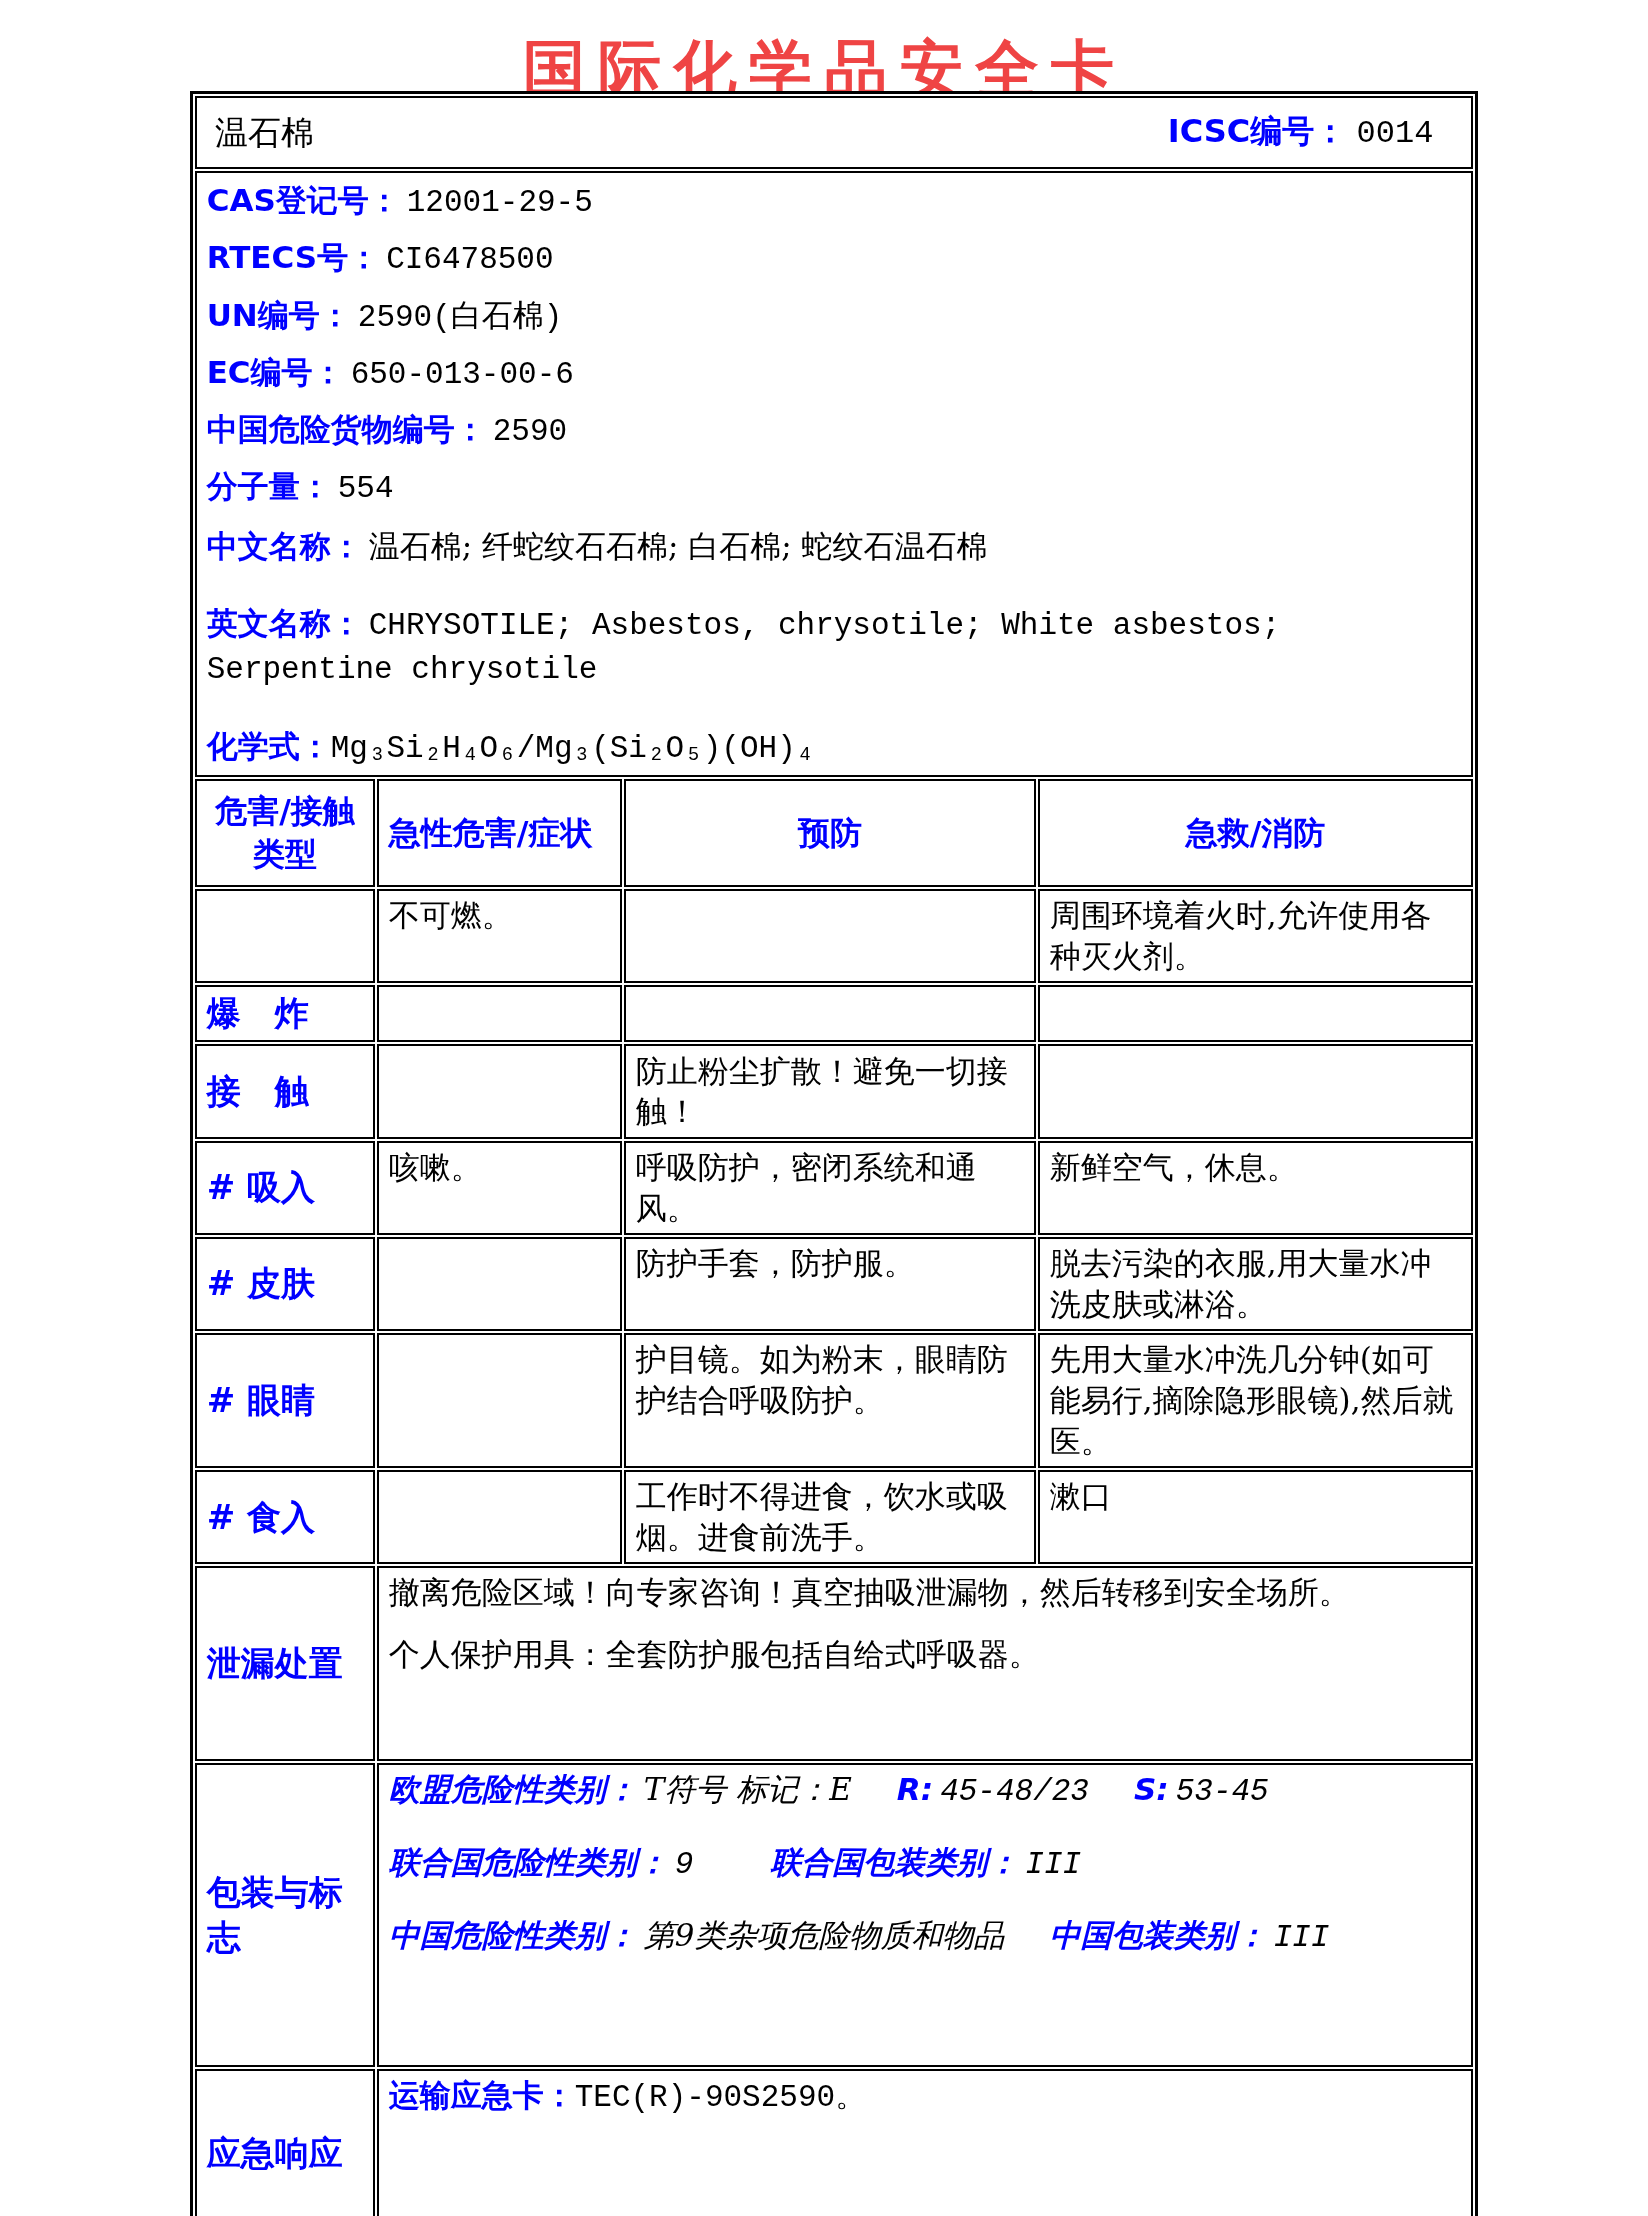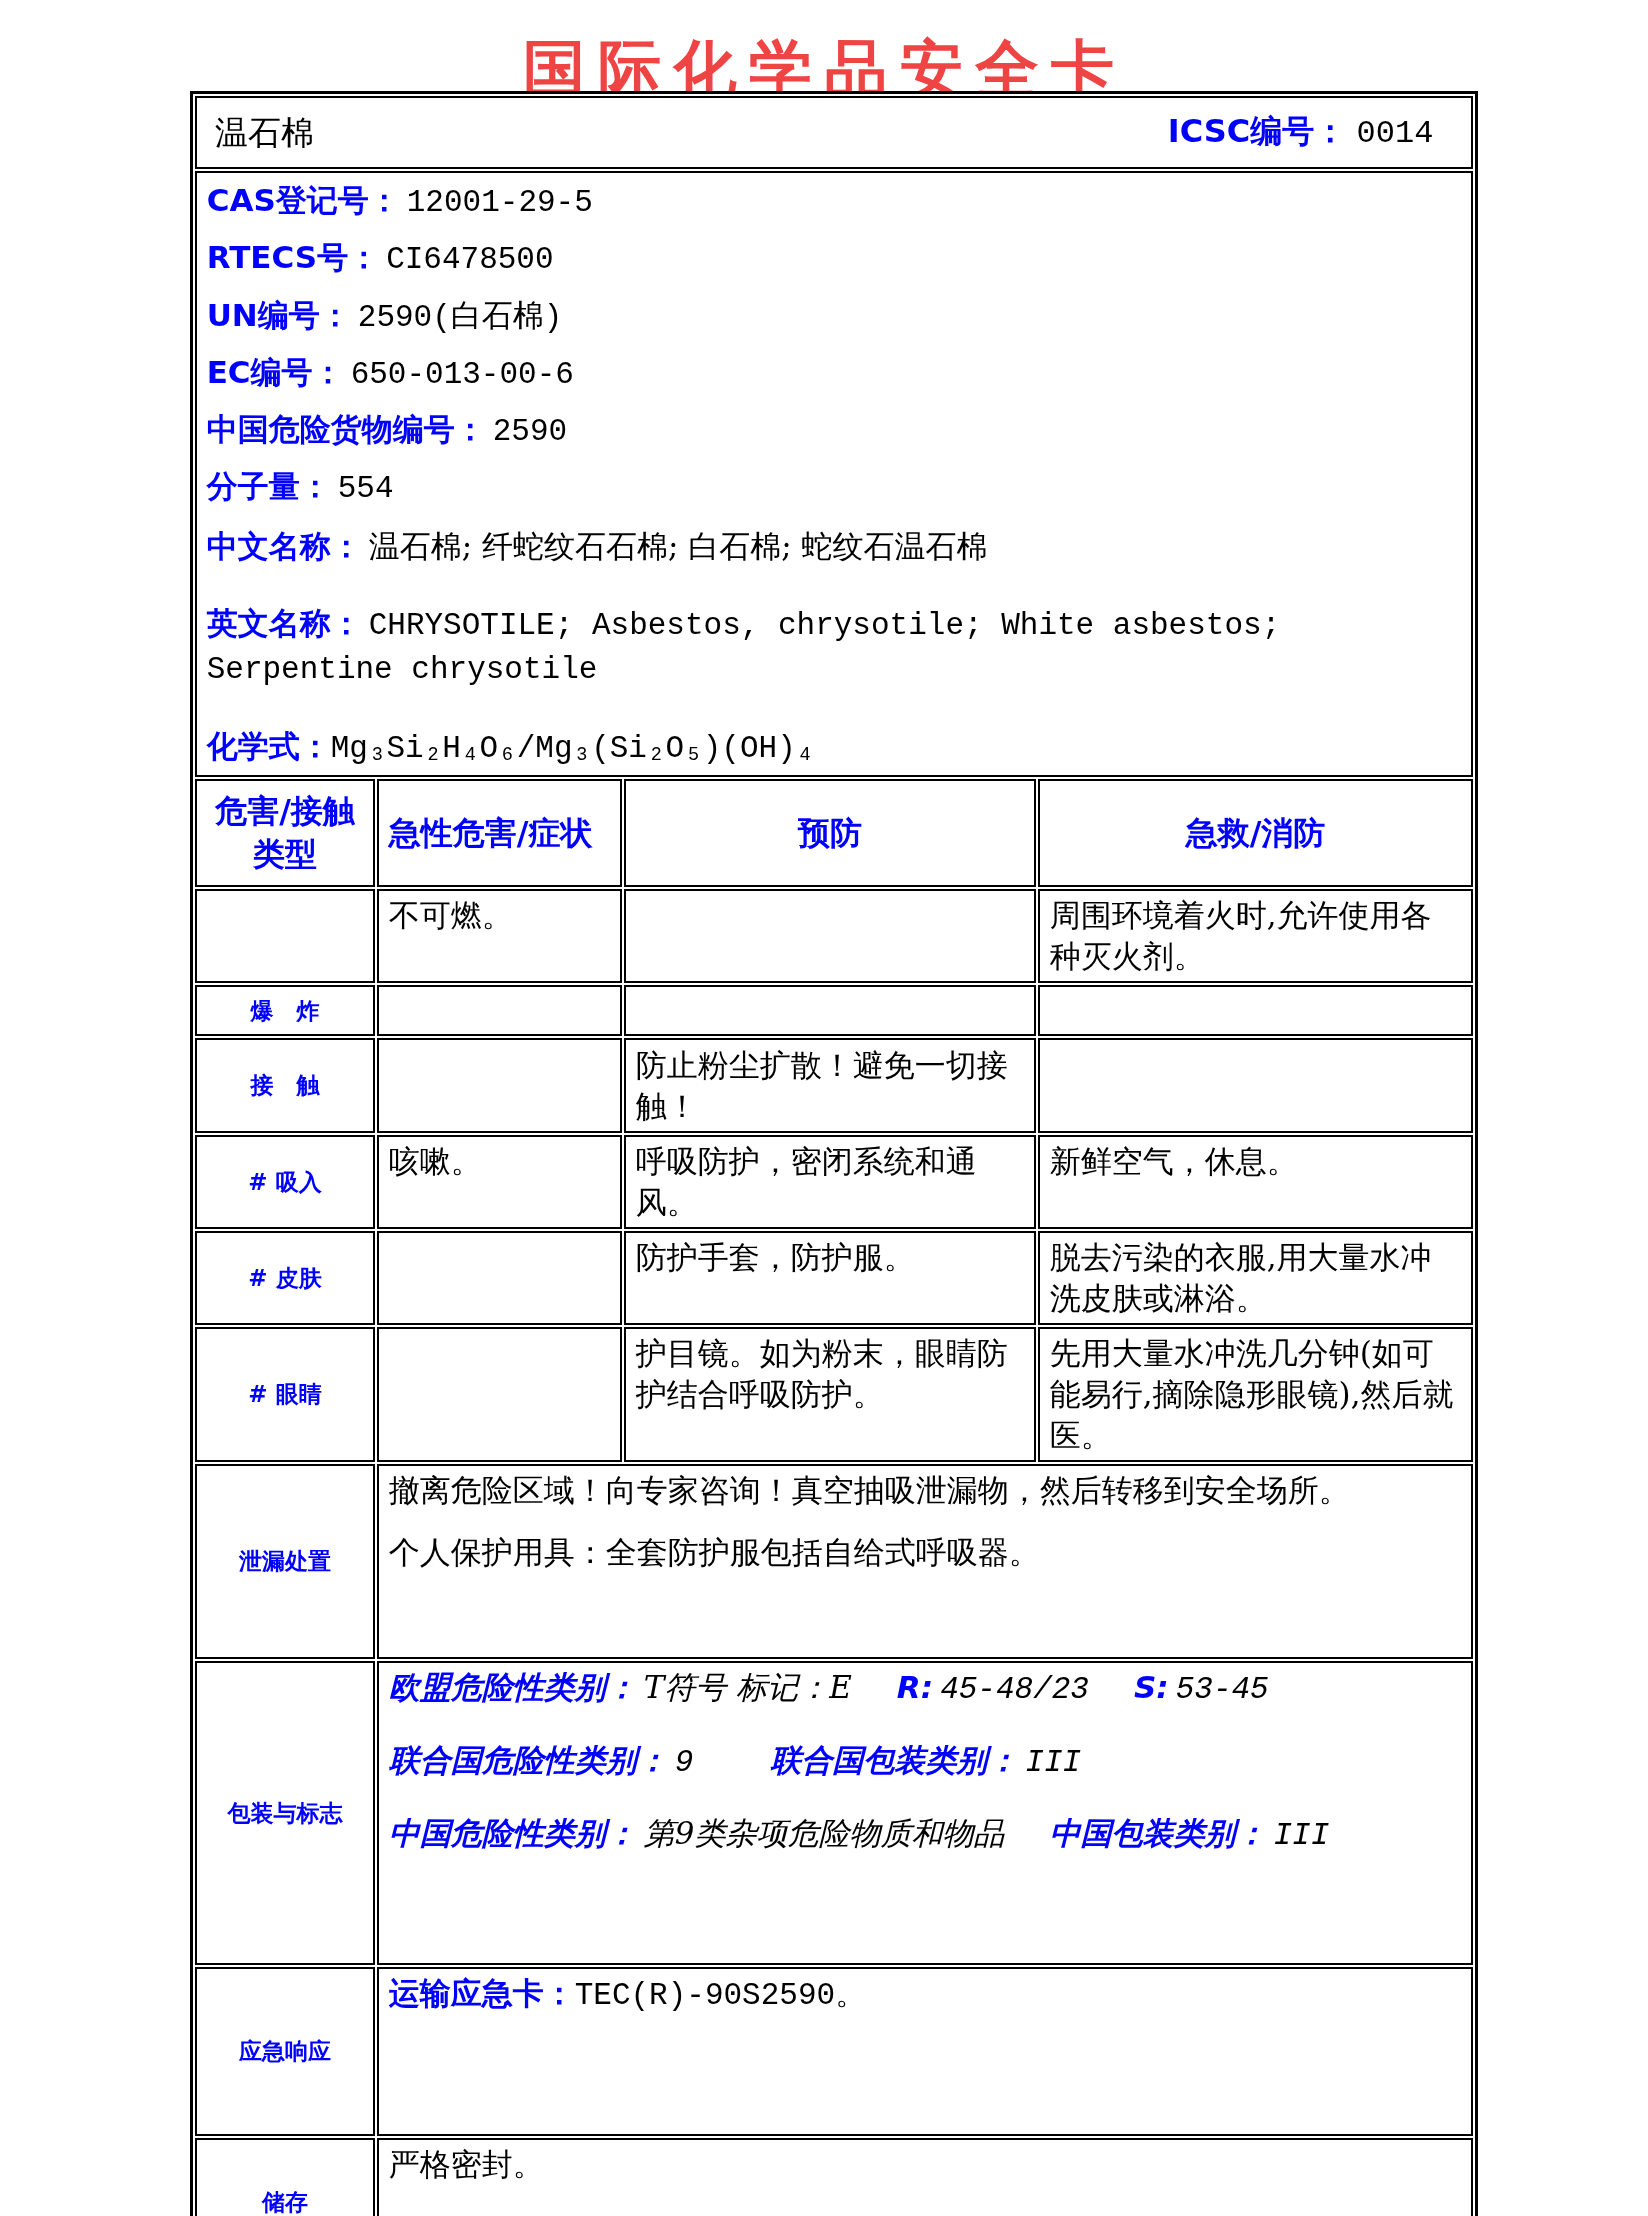--- a/index.html
+++ b/index.html
@@ -42,23 +42,23 @@
   }
   .lbl{
     color:#0000ff;
     font-family:"DejaVu Sans","Liberation Sans",sans-serif;
     font-weight:bold;
   }
   .mono{
     font-family:"Liberation Mono","DejaVu Serif",monospace;
   }
   td.rowlbl{
-    text-align:center;
+    text-align:left;
     vertical-align:middle;
-    font-size:23px;
+    font-size:34px;
   }
   td.hdr{
     vertical-align:middle;
     font-size:32px;
   }
   td.hdr.c{text-align:center;}
   
   tr.rh-name td{height:61px;}
   tr.rh-info td{height:259px;}
   tr.rh-head td{height:96px;}
@@ -202,20 +202,26 @@
       <td>脱去污染的衣服,用大量水冲洗皮肤或淋浴。</td>
     </tr>
 
     <tr class="rh-eye">
       <td class="rowlbl lbl"># 眼睛</td>
       <td></td>
       <td>护目镜。如为粉末，眼睛防护结合呼吸防护。</td>
       <td>先用大量水冲洗几分钟(如可能易行,摘除隐形眼镜),然后就医。</td>
     </tr>
 
+    <tr class="rh-ing">
+      <td class="rowlbl lbl"># 食入</td>
+      <td></td>
+      <td>工作时不得进食，饮水或吸烟。进食前洗手。</td>
+      <td>漱口</td>
+    </tr>
 
     <tr class="rh-spill">
       <td class="rowlbl lbl">泄漏处置</td>
       <td colspan="3">
         <div>撤离危险区域！向专家咨询！真空抽吸泄漏物，然后转移到安全场所。</div>
         <div class="spill-p2">个人保护用具：全套防护服包括自给式呼吸器。</div>
       </td>
     </tr>
 
     <tr class="rh-pack">

